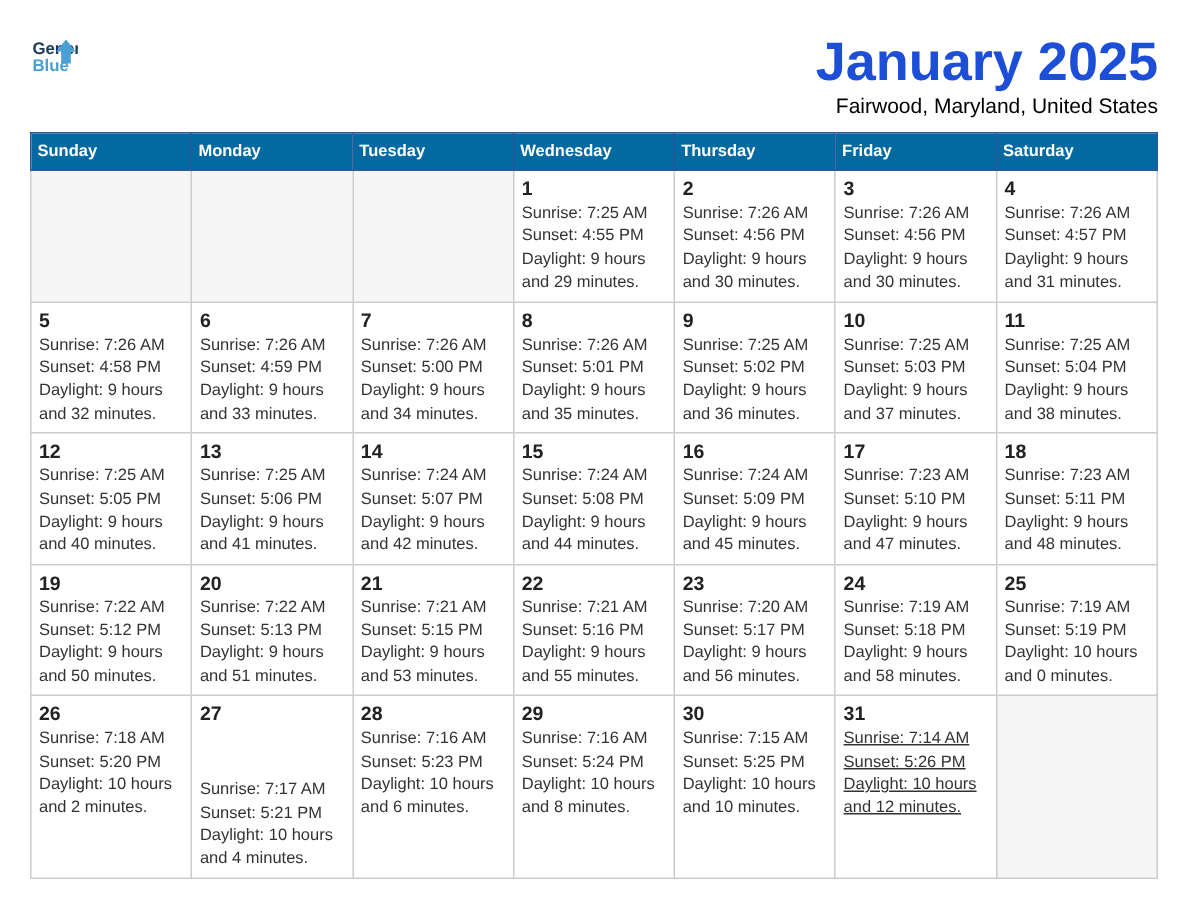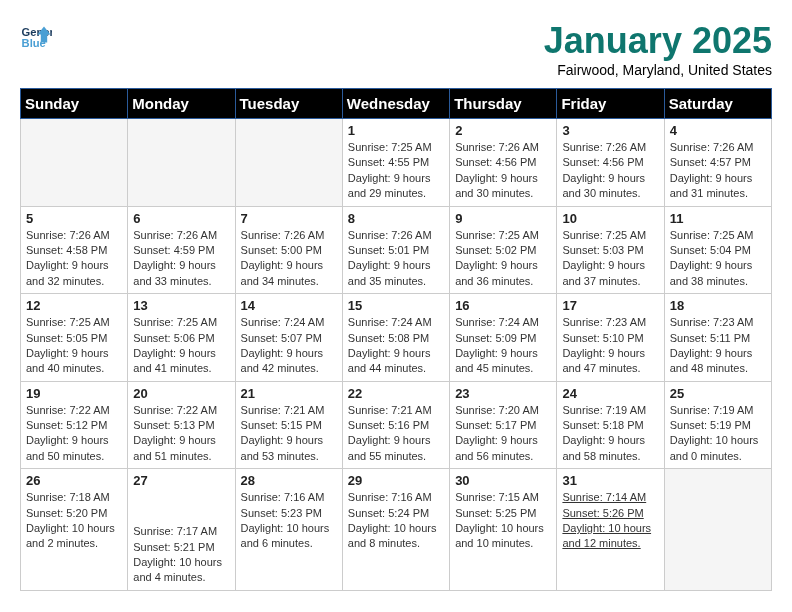--- a/index.html
+++ b/index.html
@@ -24,35 +24,35 @@
     .logo-icon {
       width: 32px;
       height: 32px;
     }
     .title-area {
       text-align: right;
     }
     .month-title {
       font-size: 36px;
       font-weight: bold;
-      color: #0f766e;
+      color: #1d4ed8;
     }
     .location {
       font-size: 14px;
       color: #000000;
     }
     .calendar {
       width: 100%;
       border-collapse: collapse;
       border: 1px solid #ccc;
     }
     .calendar th {
-      background: #000000;
+      background: #0369a1;
       color: #fff;
-      font-size: 15px;
+      font-size: 11px;
       font-weight: bold;
       padding: 6px 4px;
       text-align: left;
       border: 1px solid #2a5a9a;
     }
     .calendar td {
       vertical-align: top;
       border: 1px solid #ccc;
       padding: 4px 5px;
       width: 107px;

